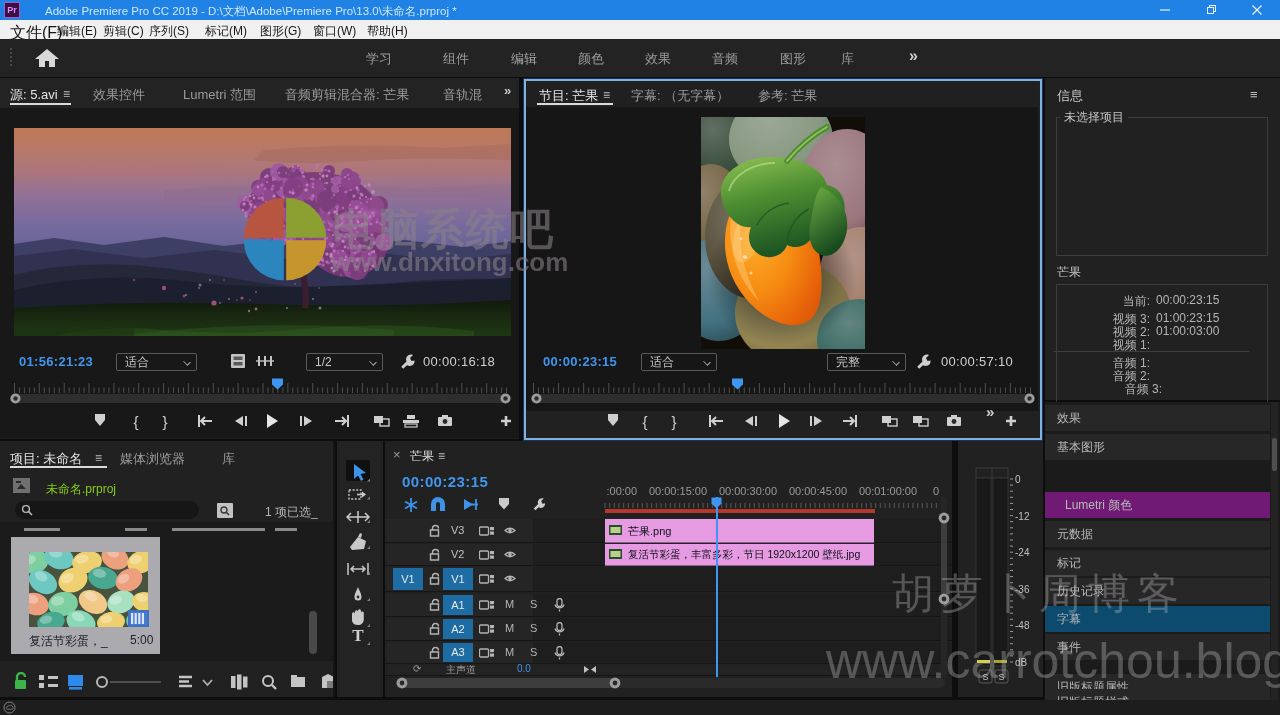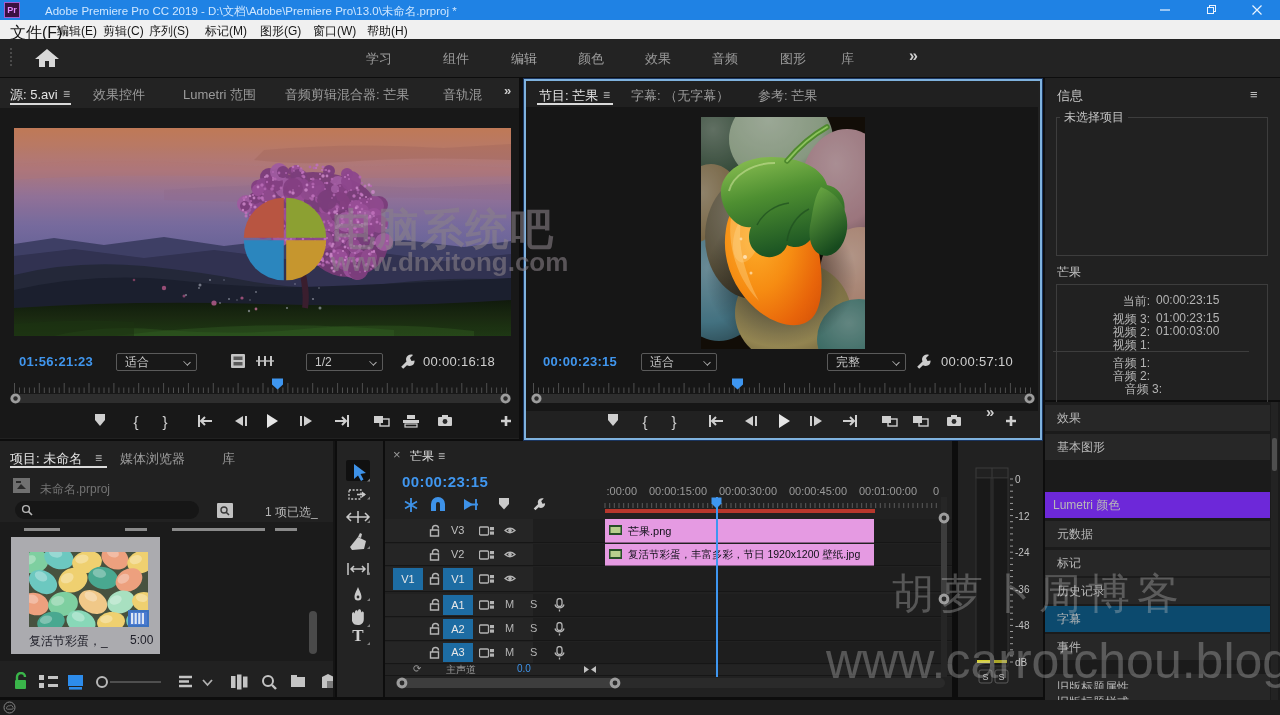--- a/index.html
+++ b/index.html
@@ -985,21 +985,21 @@
       <div style="position:absolute;left:111px;top:246px;font-size:12px;color:#b4b4b4;">01:00:03:00</div>
       <div style="position:absolute;left:0;top:259px;width:105px;text-align:right;font-size:12px;color:#b4b4b4;">视频 1:</div>
       <div style="position:absolute;left:8px;top:273px;width:196px;height:1px;background:#3d3d3d;"></div>
       <div style="position:absolute;left:0;top:277px;width:105px;text-align:right;font-size:12px;color:#b4b4b4;">音频 1:</div>
       <div style="position:absolute;left:0;top:290px;width:105px;text-align:right;font-size:12px;color:#b4b4b4;">音频 2:</div>
       <div style="position:absolute;left:12px;top:303px;width:105px;text-align:right;font-size:12px;color:#b4b4b4;">音频 3:</div>
     </div>
 <div class="abs" style="left:1045px;top:402px;width:235px;height:298px;background:#1b1b1b;overflow:hidden;">
       <div style="position:absolute;left:0;top:3px;width:225px;height:26px;background:#272727;color:#b8b8b8;font-size:12px;line-height:26px;padding-left:12px;">效果</div>
       <div style="position:absolute;left:0;top:32px;width:225px;height:26px;background:#272727;color:#b8b8b8;font-size:12px;line-height:26px;padding-left:12px;">基本图形</div>
-      <div style="position:absolute;left:0;top:90px;width:225px;height:26px;background:#6d28d9;color:#b8b8b8;font-size:12px;line-height:26px;padding-left:8px;">Lumetri 颜色</div>
+      <div style="position:absolute;left:0;top:90px;width:225px;height:26px;background:#701a75;color:#b8b8b8;font-size:12px;line-height:26px;padding-left:20px;">Lumetri 颜色</div>
       <div style="position:absolute;left:0;top:148px;width:225px;height:26px;background:#272727;color:#b8b8b8;font-size:12px;line-height:26px;padding-left:12px;">标记</div>
       <div style="position:absolute;left:0;top:119px;width:225px;height:26px;background:#272727;color:#b8b8b8;font-size:12px;line-height:26px;padding-left:12px;">元数据</div>
       <div style="position:absolute;left:0;top:176px;width:225px;height:26px;background:#272727;color:#b8b8b8;font-size:12px;line-height:26px;padding-left:12px;">历史记录</div>
       <div style="position:absolute;left:0;top:204px;width:225px;height:26px;background:#0c4a6e;color:#b8b8b8;font-size:12px;line-height:26px;padding-left:12px;">字幕</div>
       <div style="position:absolute;left:0;top:232px;width:225px;height:26px;background:#272727;color:#b8b8b8;font-size:12px;line-height:26px;padding-left:12px;">事件</div>
       <div style="position:absolute;left:0;top:260px;width:225px;height:26px;background:#272727;color:#b8b8b8;font-size:12px;line-height:26px;padding-left:12px;margin-top:12px;">旧版标题属性</div>
       <div style="position:absolute;left:0;top:287px;width:225px;height:26px;background:#272727;color:#b8b8b8;font-size:12px;line-height:26px;padding-left:12px;">旧版标题样式</div>
     </div>
 <div class="abs" style="left:1271px;top:402px;width:7px;height:298px;background:#232323;"></div>
 <div class="abs" style="left:1272px;top:438px;width:5px;height:33px;background:#4f4f4f;border-radius:2px;"></div>
@@ -1007,21 +1007,21 @@
 <div class="abs" style="left:10px;top:450px;font-size:13px;color:#e4e4e4;white-space:nowrap;">项目: 未命名</div>
 <div class="abs" style="left:95px;top:451px;font-size:12px;color:#bdbdbd;white-space:nowrap;">≡</div>
 <div class="abs" style="left:10px;top:466px;width:97px;height:2px;background:#dadada;"></div>
 <div class="abs" style="left:120px;top:450px;font-size:13px;color:#9b9b9b;white-space:nowrap;">媒体浏览器</div>
 <div class="abs" style="left:222px;top:450px;font-size:13px;color:#9b9b9b;white-space:nowrap;">库</div>
 <svg class="abs" style="left:13px;top:478px;" width="17" height="15" viewBox="0 0 17 15">
       <rect x="0" y="0" width="17" height="15" fill="#707070"></rect>
       <path d="M4 11 L8 6 L13 11 Z" fill="#2a2a2a"></path>
       <rect x="3" y="3" width="5" height="2" fill="#2a2a2a"></rect>
     </svg>
-<div class="abs" style="left:40px;top:481px;font-size:12px;color:#737373;white-space:nowrap;">未命名.prproj</div>
+<div class="abs" style="left:46px;top:481px;font-size:12px;color:#84cc16;white-space:nowrap;">未命名.prproj</div>
 <div class="abs" style="left:15px;top:501px;width:184px;height:18px;background:#161616;border-radius:9px;"></div>
 <svg class="abs" style="left:21px;top:504px;" width="12" height="12" viewBox="0 0 12 12">
       <circle cx="5" cy="5" r="3.4" fill="none" stroke="#b9b9b9" stroke-width="1.4"></circle>
       <line x1="7.6" y1="7.6" x2="11" y2="11" stroke="#b9b9b9" stroke-width="1.6"></line>
     </svg>
 <svg class="abs" style="left:217px;top:503px;" width="16" height="15" viewBox="0 0 16 15">
       <rect x="0" y="0" width="16" height="15" rx="1" fill="#c2c2c2"></rect>
       <circle cx="7" cy="7" r="3" fill="none" stroke="#3a3a3a" stroke-width="1.4"></circle>
       <line x1="9.2" y1="9.2" x2="12" y2="12" stroke="#3a3a3a" stroke-width="1.6"></line>
     </svg>

